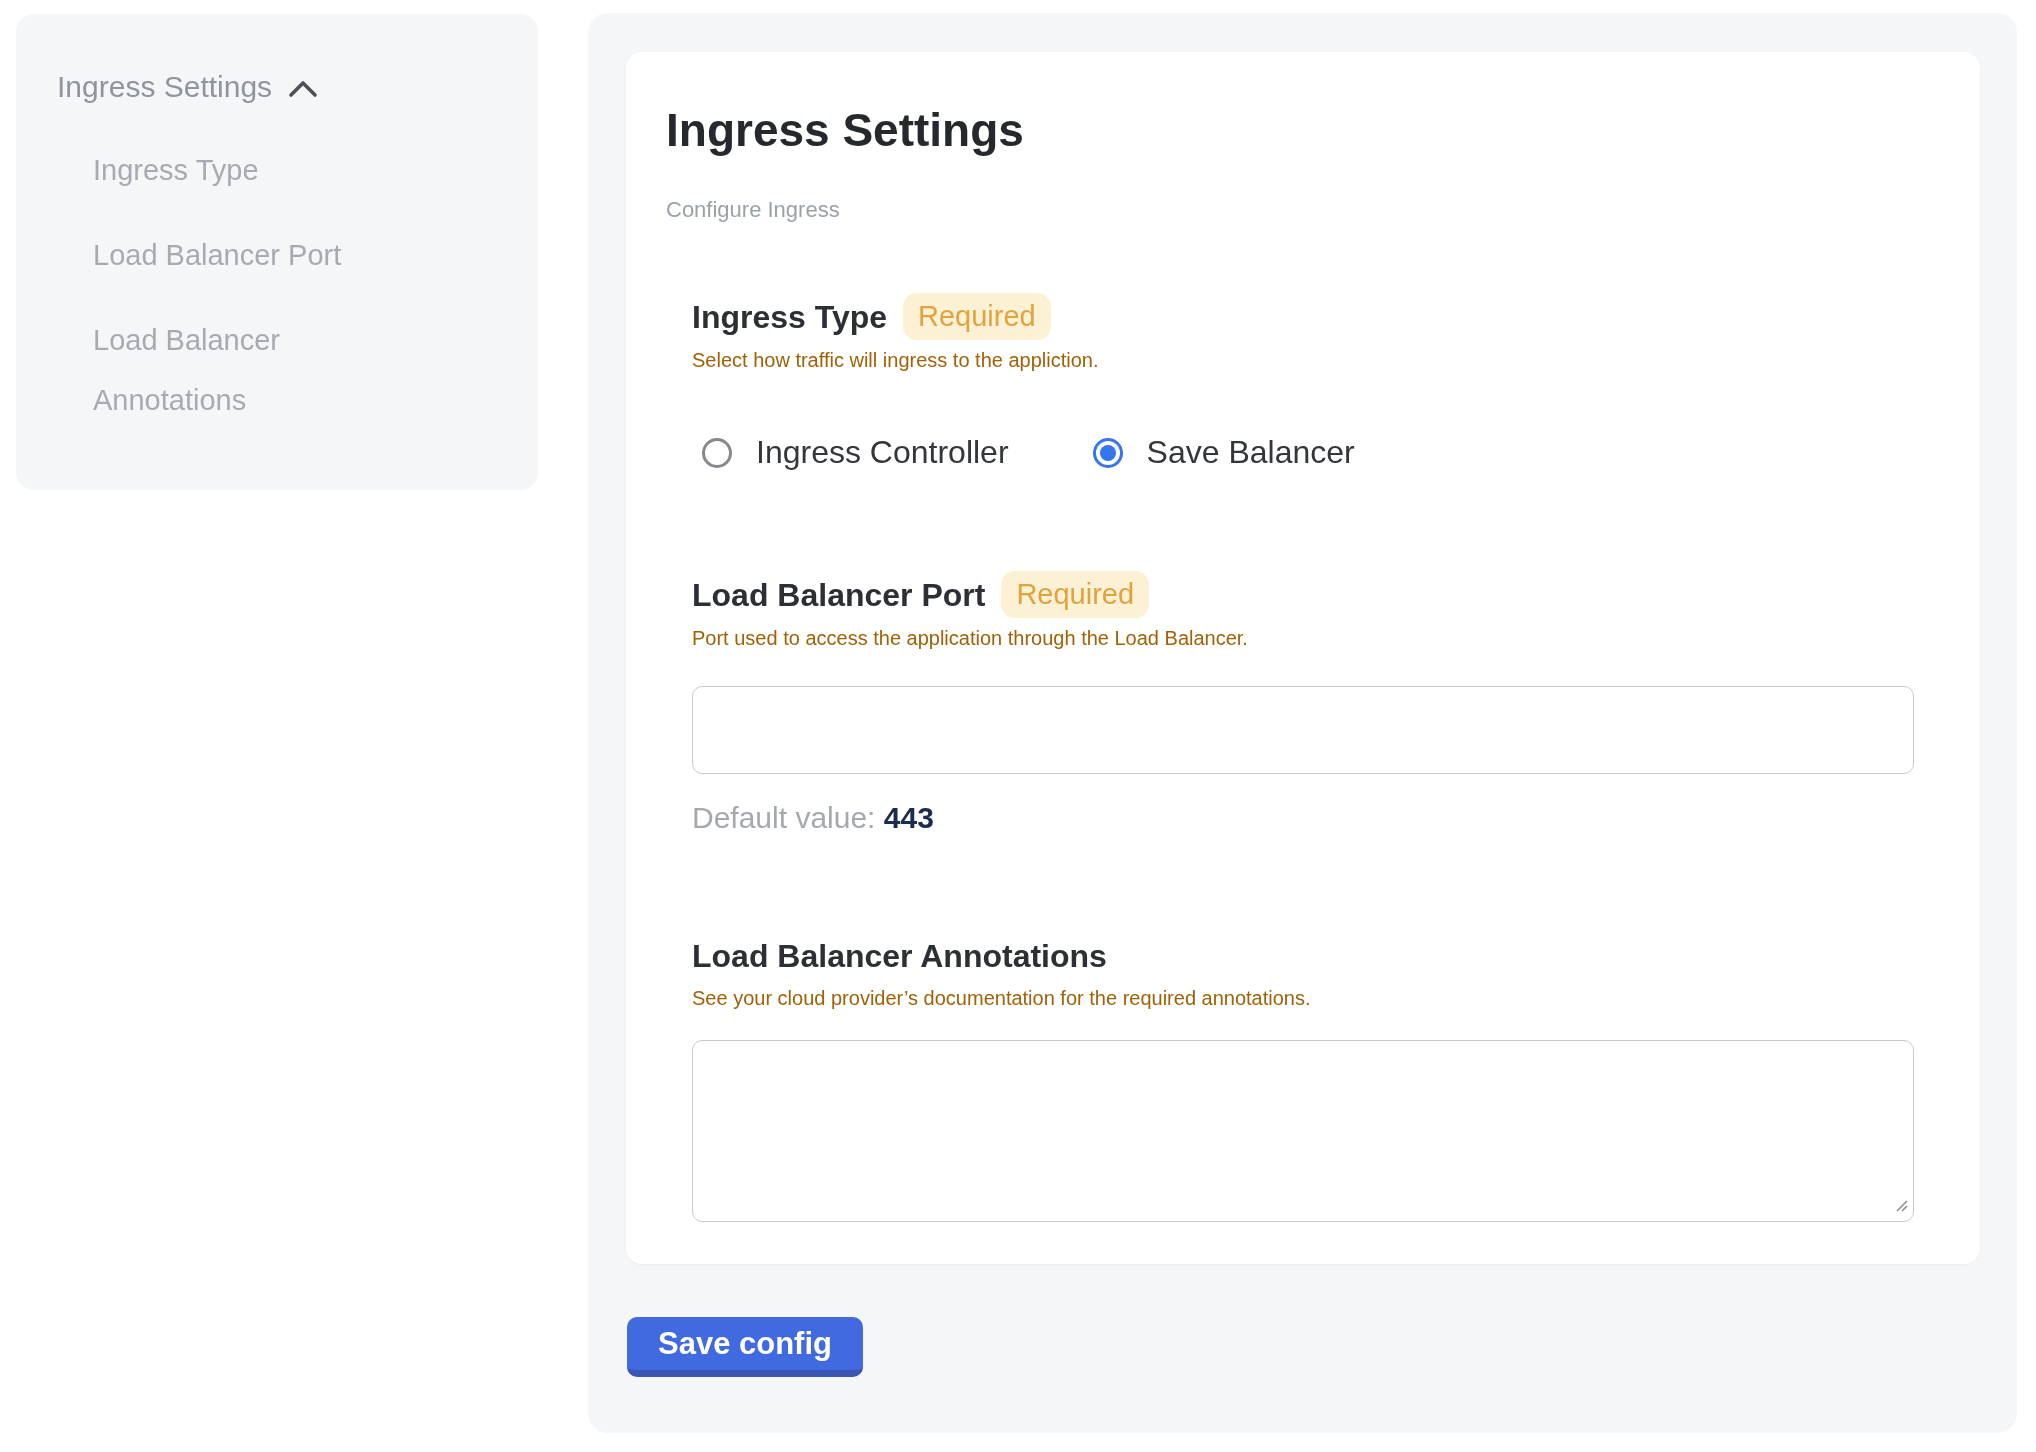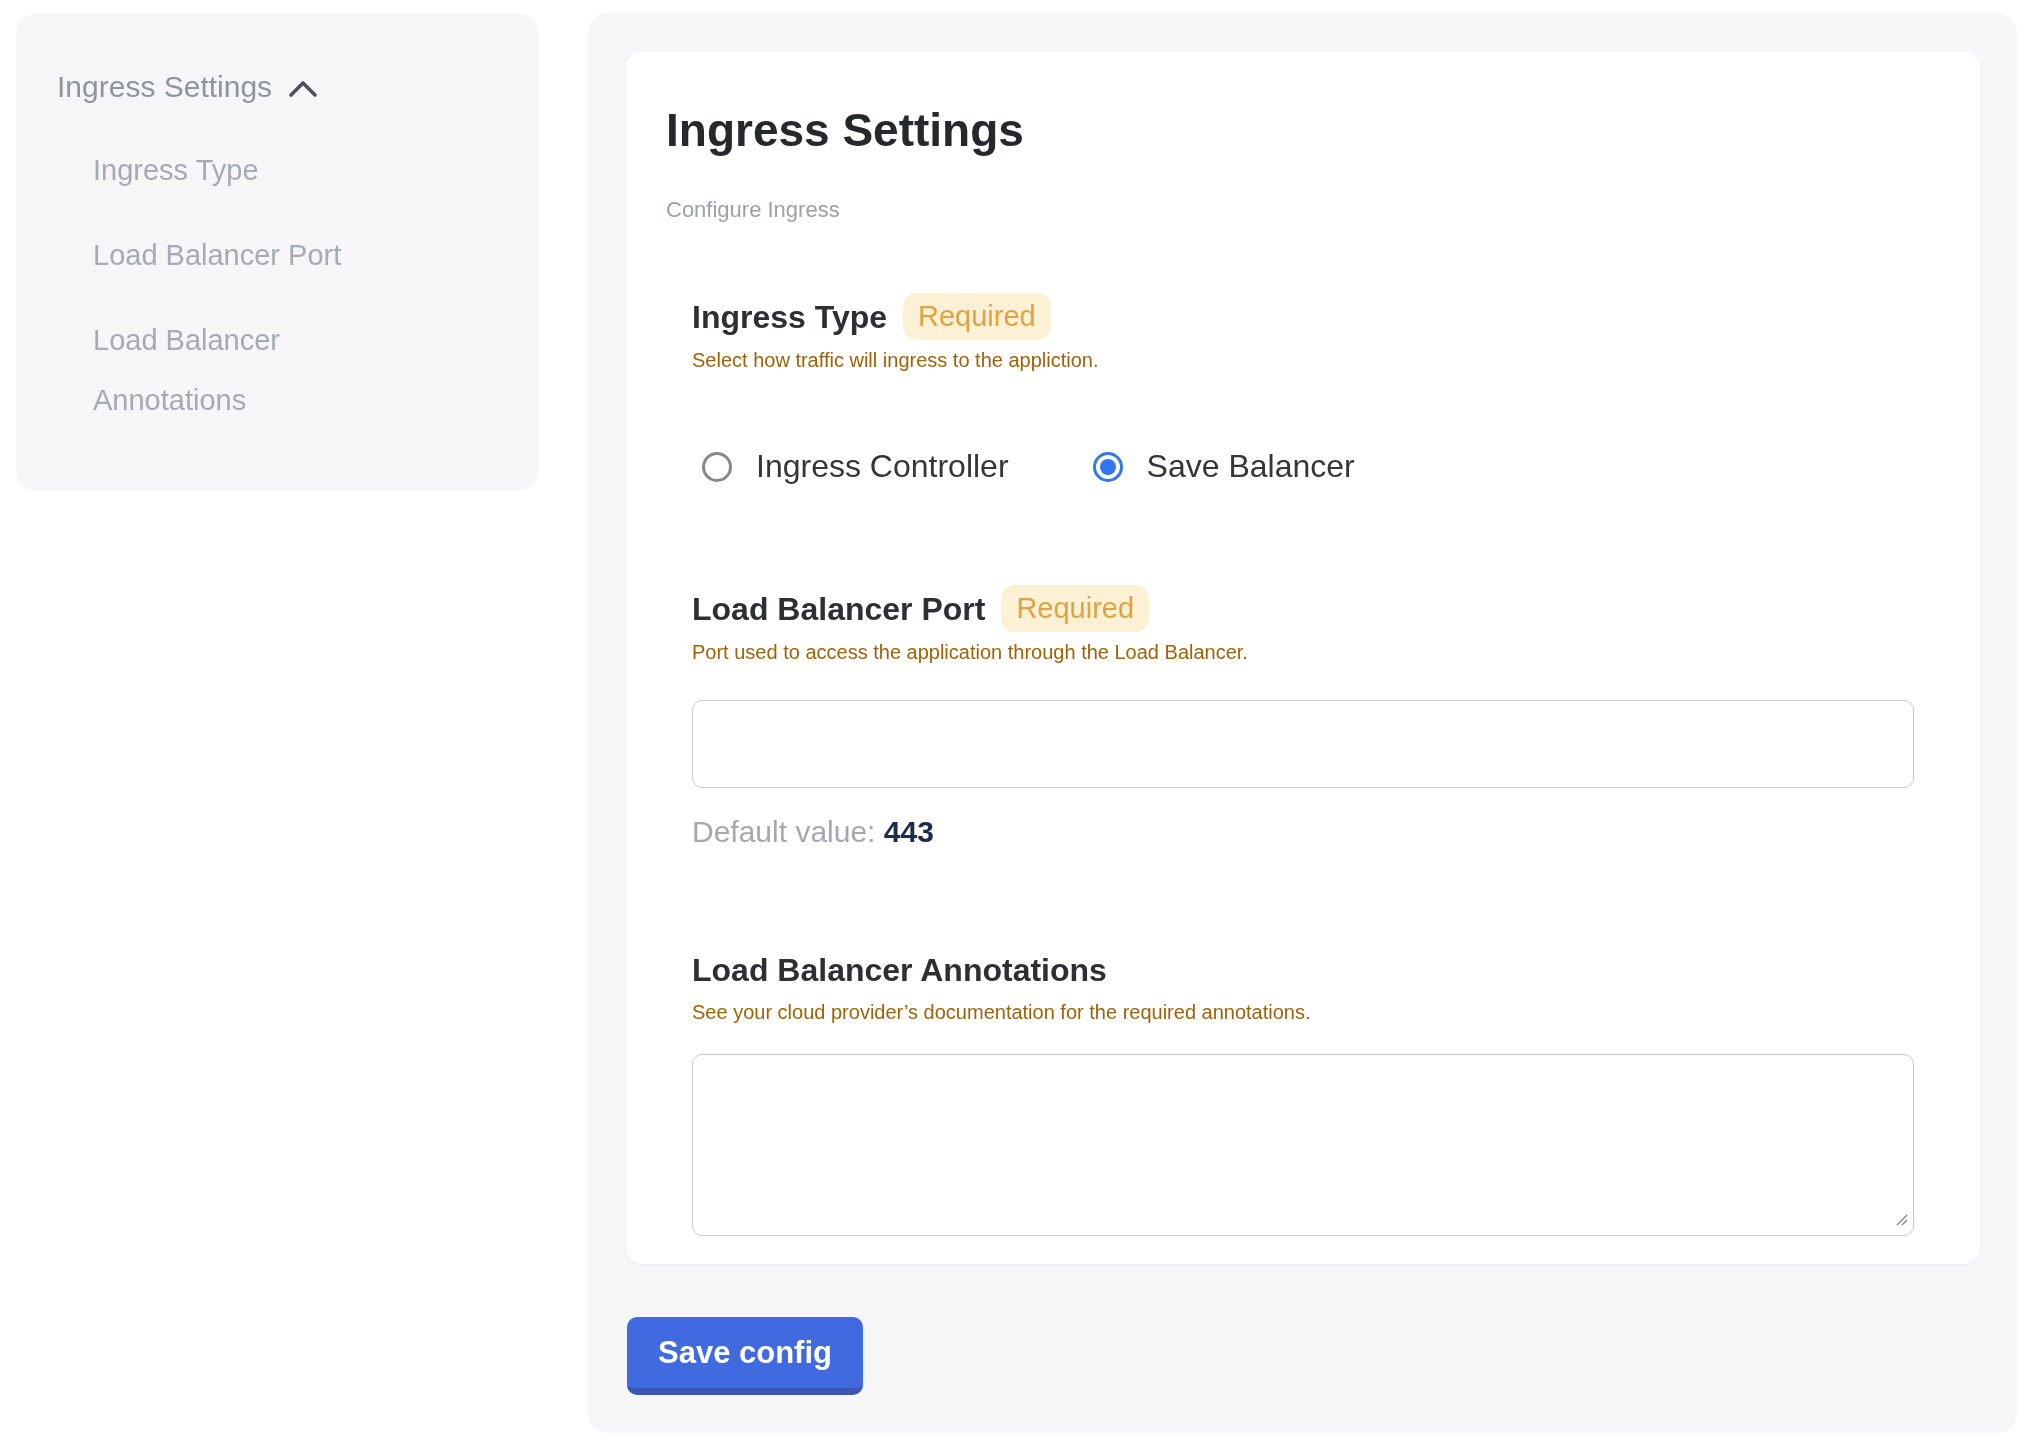--- a/index.html
+++ b/index.html
@@ -84,21 +84,21 @@
   }
   .field-desc {
     margin-top: 2px;
     font-size: 20px; color: #a16207;
     line-height: 36px;
   }
 
   
   .radio-row {
     display: flex; align-items: center;
-    margin: 70px 0 0 10px;
+    margin: 56px 0 0 10px;
     gap: 84px;
   }
   .radio-opt { display: flex; align-items: center; gap: 24px; cursor: pointer; }
   .radio {
     width: 30px; height: 30px; border-radius: 50%;
     border: 3px solid #85898f; background: #ffffff;
     display: inline-flex; align-items: center; justify-content: center;
     flex: 0 0 auto;
   }
   .radio.checked { border-color: #3575f0; }
@@ -143,21 +143,21 @@
   }
   .resize-grip {
     position: absolute; right: 5px; bottom: 5px;
     pointer-events: none;
   }
 
   
   .save-btn {
     position: absolute;
     left: 39px; top: 1304px;
-    width: 236px; height: 78px;
+    width: 236px; height: 60px;
     background: #4169e0;
     border: none;
     border-bottom: 7px solid #3a57b4;
     border-radius: 10px;
     color: #ffffff;
     font-family: "Liberation Sans", sans-serif;
     font-size: 31px; font-weight: bold;
     cursor: pointer;
   }
 </style>

